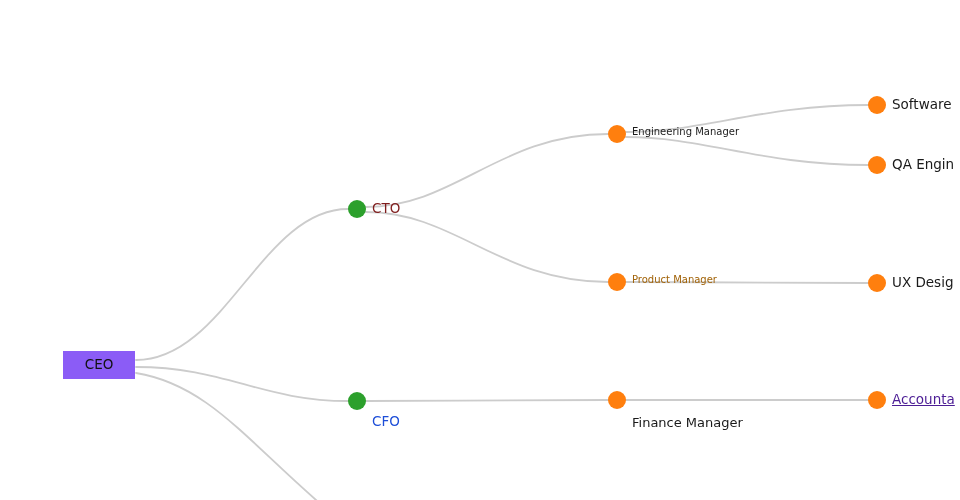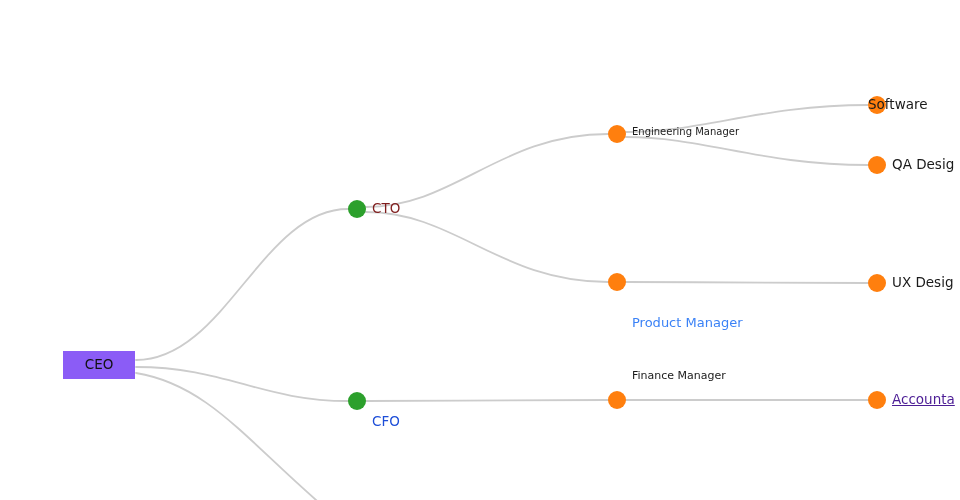--- a/index.html
+++ b/index.html
@@ -106,33 +106,33 @@
       <div class="node">
         <div class="node-dot" style="left: 348px; top: 392px; width: 18px; height: 18px; background: rgb(44, 160, 44);"></div>
         <div class="node-label" style="left: 372px; top: 415px; font-size: 13.5px; color: #1d4ed8;">CFO</div>
       </div>
       <div class="node">
         <div class="node-dot" style="left: 608px; top: 125px; width: 18px; height: 18px; background: rgb(255, 127, 14);"></div>
         <div class="node-label" style="left: 632px; top: 127px; font-size: 10px; color: rgb(26, 26, 26);">Engineering Manager</div>
       </div>
       <div class="node">
         <div class="node-dot" style="left: 608px; top: 273px; width: 18px; height: 18px; background: rgb(255, 127, 14);"></div>
-        <div class="node-label" style="left: 632px; top: 275px; font-size: 13px; color: #3b82f6; margin-top: 41px;">Product Manager</div>
+        <div class="node-label" style="left: 632px; top: 275px; font-size: 10px; color: #a16207;">Product Manager</div>
       </div>
       <div class="node">
         <div class="node-dot" style="left: 608px; top: 391px; width: 18px; height: 18px; background: rgb(255, 127, 14);"></div>
-        <div class="node-label" style="left: 632px; top: 370px; font-size: 11px; color: rgb(26, 26, 26);">Finance Manager</div>
+        <div class="node-label" style="left: 632px; top: 416px; font-size: 13px; color: rgb(26, 26, 26);">Finance Manager</div>
       </div>
       <div class="node">
         <div class="node-dot" style="left: 868px; top: 96px; width: 18px; height: 18px; background: rgb(255, 127, 14);"></div>
-        <div class="node-label" style="left: 868px; top: 98px; font-size: 13.5px; color: rgb(26, 26, 26);">Software</div>
+        <div class="node-label" style="left: 892px; top: 98px; font-size: 13.5px; color: rgb(26, 26, 26);">Software</div>
       </div>
       <div class="node">
         <div class="node-dot" style="left: 868px; top: 156px; width: 18px; height: 18px; background: rgb(255, 127, 14);"></div>
-        <div class="node-label" style="left: 892px; top: 158px; font-size: 13.5px; color: rgb(26, 26, 26);">QA Desig</div>
+        <div class="node-label" style="left: 892px; top: 158px; font-size: 13.5px; color: rgb(26, 26, 26);">QA Engin</div>
       </div>
       <div class="node">
         <div class="node-dot" style="left: 868px; top: 274px; width: 18px; height: 18px; background: rgb(255, 127, 14);"></div>
         <div class="node-label" style="left: 892px; top: 276px; font-size: 13.5px; color: rgb(26, 26, 26); text-align: right;">UX Desig</div>
       </div>
       <div class="node">
         <div class="node-dot" style="left: 868px; top: 391px; width: 18px; height: 18px; background: rgb(255, 127, 14);"></div>
         <div class="node-label" style="left: 892px; top: 393px; font-size: 13.5px; color: #4c1d95; text-decoration: underline;">Accounta</div>
       </div>
     </div>

